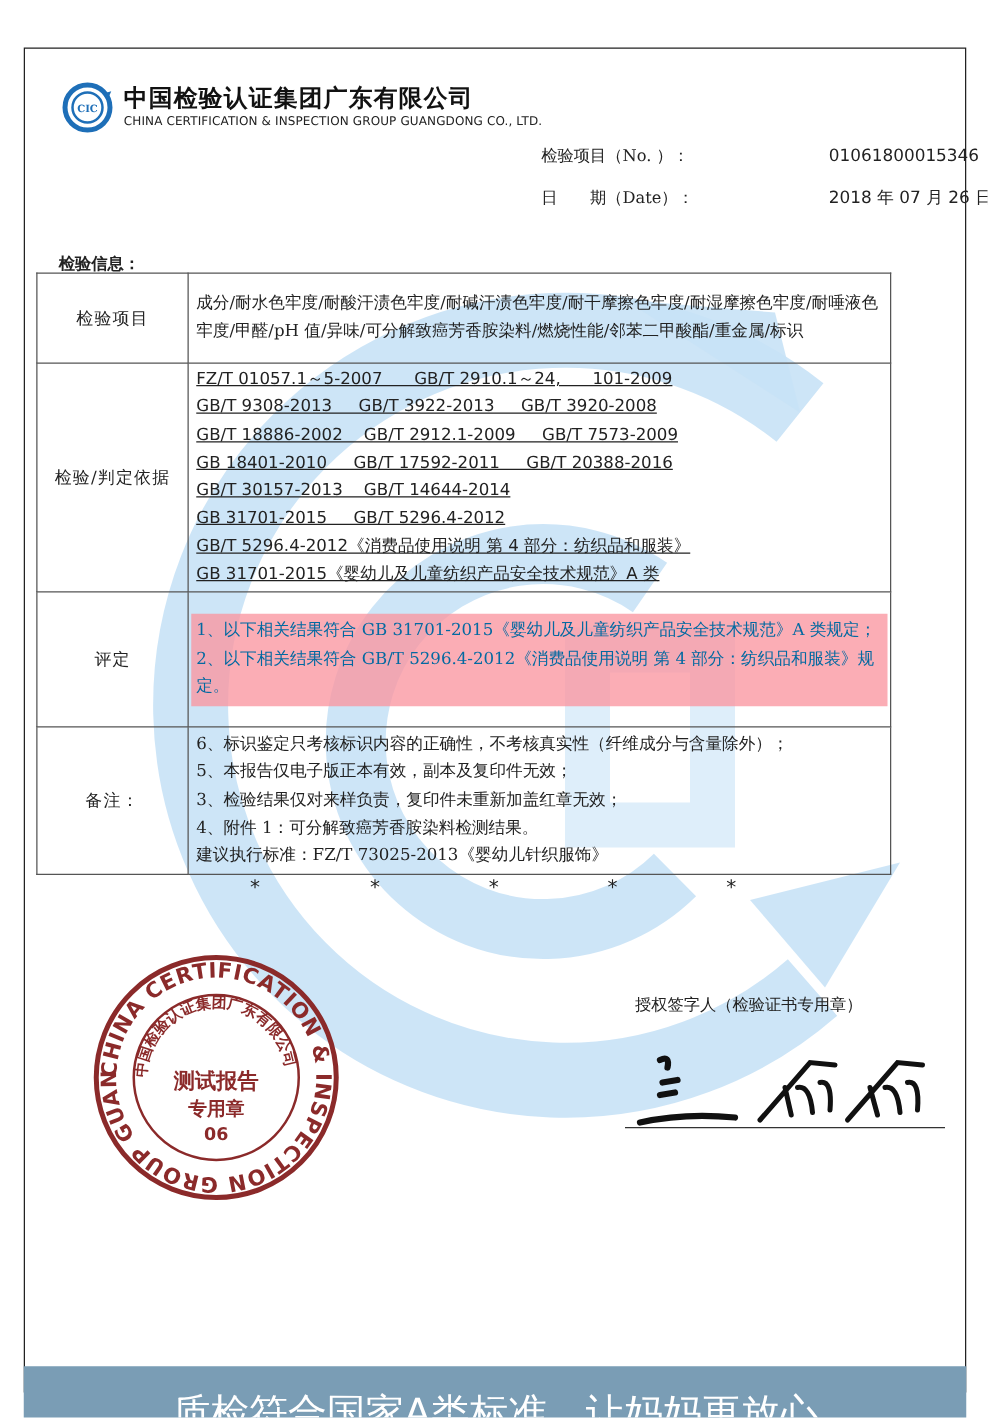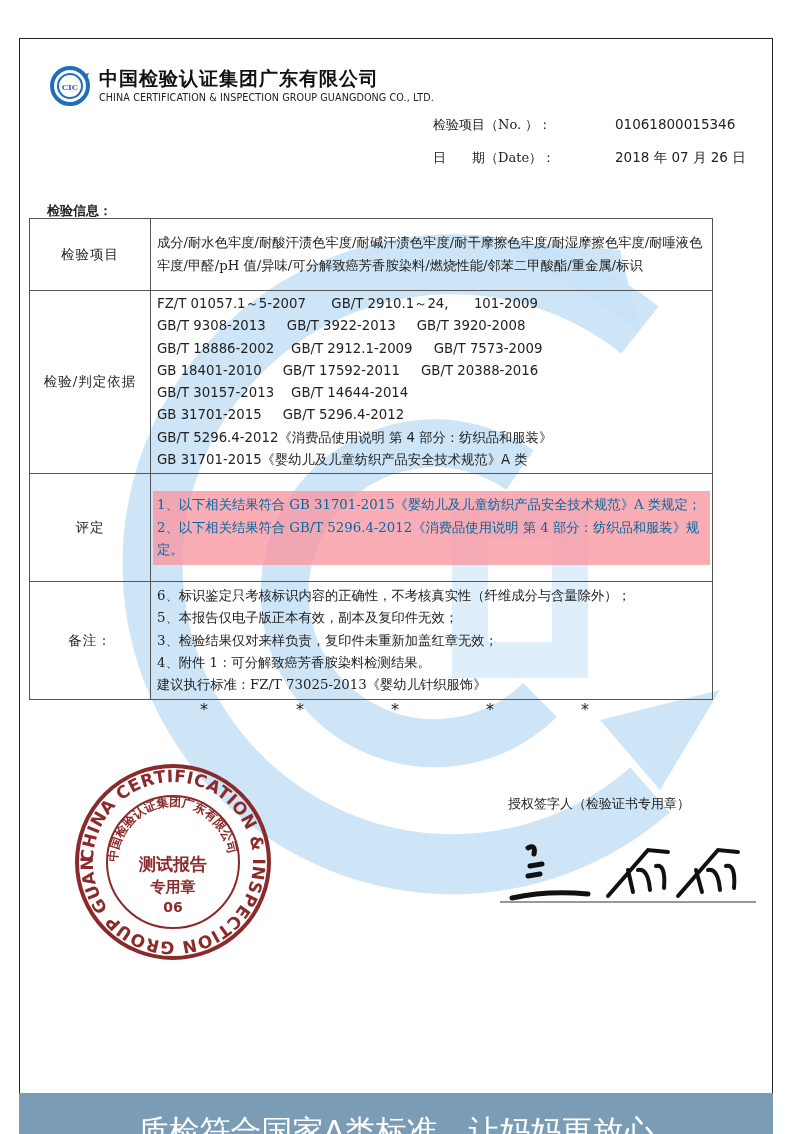--- a/index.html
+++ b/index.html
@@ -8,28 +8,28 @@
   .frame { position:absolute; left:19px; top:38px; width:754px; height:1076px;
            border:1px solid #222; box-sizing:border-box; background:#fff; overflow:hidden; }
   .watermark { position:absolute; left:0; top:0; width:790px; height:1134px; pointer-events:none; }
   .logo { position:absolute; left:49px; top:65px; width:42px; height:42px; }
   .company-cn { position:absolute; left:99px; top:66px; font-family:"DejaVu Sans", sans-serif;
                 font-size:19px; font-weight:bold; letter-spacing:1px; color:#111; white-space:nowrap; }
   .company-en { position:absolute; left:99px; top:92px; font-family:"DejaVu Sans", sans-serif;
                 font-size:9.6px; color:#222; white-space:nowrap; letter-spacing:0.1px; }
   .meta-row { position:absolute; left:433px; font-size:13px; white-space:nowrap; }
   .meta-row .lbl { display:inline-block; width:182px; }
-  .meta-row .val { font-family:"DejaVu Sans", sans-serif; font-size:13.5px; }
+  .meta-row .val { font-family:"DejaVu Sans", sans-serif; font-size:13.5px;margin-left:48px; }
   .sec-title { position:absolute; left:47px; top:202px; font-size:13px; font-weight:bold; }
   table.info { position:absolute; left:29px; top:218px; width:684px; border-collapse:collapse;
                font-size:13.3px; }
   table.info td { border:1.5px solid #555; vertical-align:middle; }
   table.info td.k { width:112px; text-align:center; font-size:13.5px; letter-spacing:1px; padding:0 4px; }
   table.info td.v { padding:2px 4px 2px 6px; line-height:22.3px; }
-  .mono { font-family:"DejaVu Sans", sans-serif; font-size:13.3px; }
+  .mono { font-family:"DejaVu Sans", sans-serif; font-size:13.3px;text-decoration:underline; }
   .std-line { white-space:pre; }
   .eval-box { background:rgba(250,150,160,0.78); color:#0369a1; padding:3px 4px 3px 4px;
               line-height:22.5px; margin:-1px -2px -1px -4px; }
   .stars { position:absolute; top:700px; left:0; width:790px; }
   .star { position:absolute; font-size:16px; font-family:"DejaVu Sans", sans-serif; }
   .sign-label { position:absolute; left:508px; top:795px; font-size:13px; white-space:nowrap; }
   .signature { position:absolute; left:498px; top:830px; width:260px; height:80px; }
   .seal { position:absolute; left:73px; top:762px; width:200px; height:200px; }
   .banner { position:absolute; left:19px; top:1093px; width:754px; height:76px;
             background:#7a9db5; color:#fff; text-align:center; line-height:76px;

